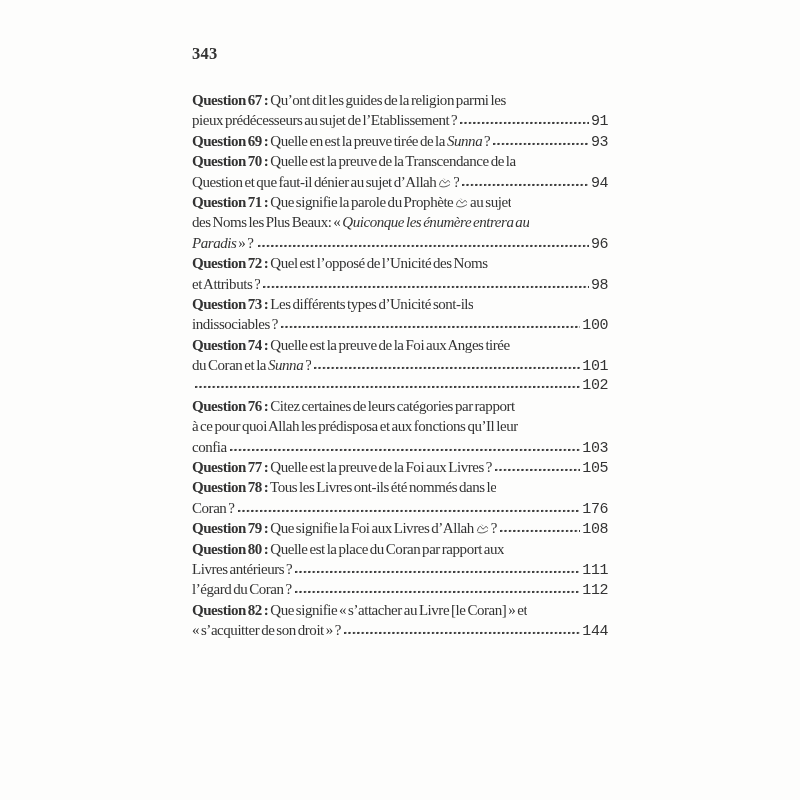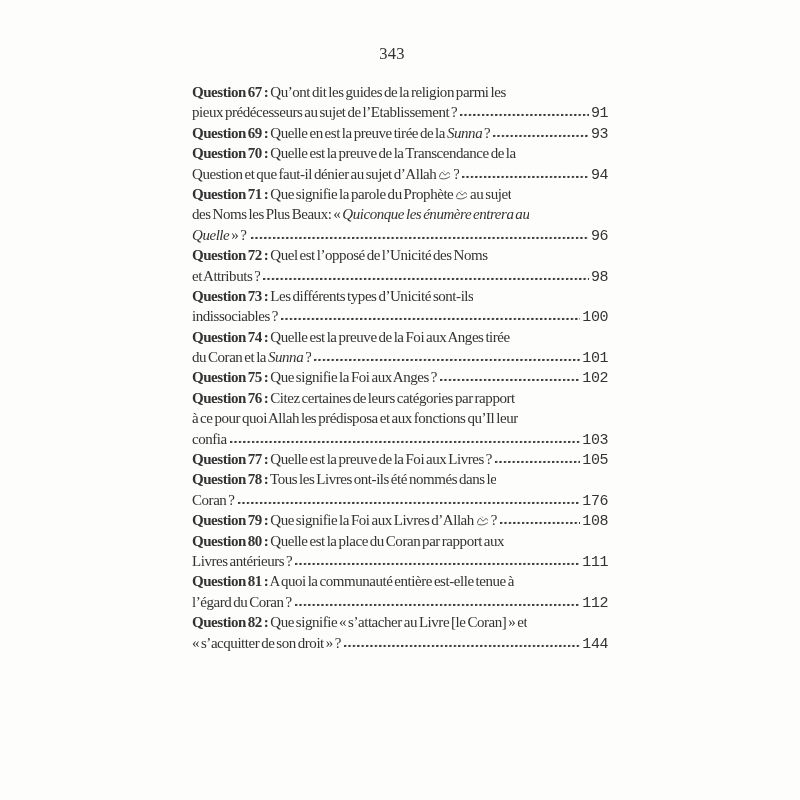--- a/index.html
+++ b/index.html
@@ -3,24 +3,24 @@
 <meta charset="utf-8">
 <style>
   html,body{margin:0;padding:0;background:#ffffff;}
   .page{
     position:relative;width:800px;height:800px;overflow:hidden;
     background:#fdfdfc;
     font-family:"Liberation Serif", serif;
     color:#333333;
   }
   .folio{
-    position:absolute;left:184px;top:44px;width:416px;
-    text-align:center;font-weight:400;font-size:16.5px;letter-spacing:.2px;
+    position:absolute;left:192px;top:44px;width:416px;
+    text-align:left;font-weight:700;font-size:16.5px;letter-spacing:.2px;
   }
-  .toc{position:absolute;left:192px;top:84px;width:416px;}
+  .toc{position:absolute;left:192px;top:92px;width:416px;}
   .line{
     display:flex;align-items:baseline;
     height:20.4px;font-size:15px;
     letter-spacing:-0.45px;word-spacing:-1.4px;
     white-space:pre;overflow:hidden;
   }
   .txt{flex:0 1 auto;min-width:0;overflow:hidden;}
   .q{font-weight:700;}
   .i{font-style:italic;}
   .leader{
@@ -49,36 +49,36 @@
         <div class="line"><span class="txt"><span class="q">Question 70 :</span><span> Quelle est la preuve de la Transcendance de la</span></span></div>
         <div class="line"><span class="txt"><span>Question et que faut-il dénier au sujet d’Allah </span><span class="honor"><svg width="13" height="11" viewBox="0 0 14 12">
                 <path d="M1.5 8.5 C2.5 3.5 5 2.5 6 5 C6.8 7 8.5 7 9.5 5 C10.4 3.1 12 3.5 12.5 5.5 M2 10 C5 11.5 9 11 12.5 8.5 M6.7 2.2 L6.9 2.4" stroke="#3a3a3a" stroke-width="0.95" fill="none" stroke-linecap="round"></path>
               </svg></span><span> ?</span></span><span class="leader"></span><span class="pg">94</span></div>
       </div>
       <div>
         <div class="line"><span class="txt"><span class="q">Question 71 :</span><span> Que signifie la parole du Prophète </span><span class="honor"><svg width="13" height="11" viewBox="0 0 14 12">
                 <path d="M1.5 8.5 C2.5 3.5 5 2.5 6 5 C6.8 7 8.5 7 9.5 5 C10.4 3.1 12 3.5 12.5 5.5 M2 10 C5 11.5 9 11 12.5 8.5 M6.7 2.2 L6.9 2.4" stroke="#3a3a3a" stroke-width="0.95" fill="none" stroke-linecap="round"></path>
               </svg></span><span> au sujet</span></span></div>
         <div class="line"><span class="txt"><span>des Noms les Plus Beaux: « </span><span class="i">Quiconque les énumère entrera au</span></span></div>
-        <div class="line"><span class="txt"><span class="i">Quelle</span><span> » ? </span></span><span class="leader"></span><span class="pg">96</span></div>
+        <div class="line"><span class="txt"><span class="i">Paradis</span><span> » ? </span></span><span class="leader"></span><span class="pg">96</span></div>
       </div>
       <div>
         <div class="line"><span class="txt"><span class="q">Question 72 :</span><span> Quel est l’opposé de l’Unicité des Noms</span></span></div>
         <div class="line"><span class="txt"><span>et Attributs ?</span></span><span class="leader"></span><span class="pg">98</span></div>
       </div>
       <div>
         <div class="line"><span class="txt"><span class="q">Question 73 :</span><span> Les différents types d’Unicité sont-ils</span></span></div>
         <div class="line"><span class="txt"><span>indissociables ?</span></span><span class="leader"></span><span class="pg">100</span></div>
       </div>
       <div>
         <div class="line"><span class="txt"><span class="q">Question 74 :</span><span> Quelle est la preuve de la Foi aux Anges tirée</span></span></div>
         <div class="line"><span class="txt"><span>du Coran et la </span><span class="i">Sunna</span><span> ?</span></span><span class="leader"></span><span class="pg">101</span></div>
       </div>
       <div>
-        <div class="line"><span class="txt"><span class="q">Question 75 :</span><span> Que signifie la Foi aux Anges ?</span></span><span class="leader"></span><span class="pg">102</span></div>
+        <div class="line"><span class="leader"></span><span class="pg">102</span></div>
       </div>
       <div>
         <div class="line"><span class="txt"><span class="q">Question 76 :</span><span> Citez certaines de leurs catégories par rapport</span></span></div>
         <div class="line"><span class="txt"><span>à ce pour quoi Allah les prédisposa et aux fonctions qu’Il leur</span></span></div>
         <div class="line"><span class="txt"><span>confia</span></span><span class="leader"></span><span class="pg">103</span></div>
       </div>
       <div>
         <div class="line"><span class="txt"><span class="q">Question 77 :</span><span> Quelle est la preuve de la Foi aux Livres ?</span></span><span class="leader"></span><span class="pg">105</span></div>
       </div>
       <div>
@@ -88,21 +88,20 @@
       <div>
         <div class="line"><span class="txt"><span class="q">Question 79 :</span><span> Que signifie la Foi aux Livres d’Allah </span><span class="honor"><svg width="13" height="11" viewBox="0 0 14 12">
                 <path d="M1.5 8.5 C2.5 3.5 5 2.5 6 5 C6.8 7 8.5 7 9.5 5 C10.4 3.1 12 3.5 12.5 5.5 M2 10 C5 11.5 9 11 12.5 8.5 M6.7 2.2 L6.9 2.4" stroke="#3a3a3a" stroke-width="0.95" fill="none" stroke-linecap="round"></path>
               </svg></span><span> ?</span></span><span class="leader"></span><span class="pg">108</span></div>
       </div>
       <div>
         <div class="line"><span class="txt"><span class="q">Question 80 :</span><span> Quelle est la place du Coran par rapport aux</span></span></div>
         <div class="line"><span class="txt"><span>Livres antérieurs ?</span></span><span class="leader"></span><span class="pg">111</span></div>
       </div>
       <div>
-        <div class="line"><span class="txt"><span class="q">Question 81 :</span><span> A quoi la communauté entière est-elle tenue à</span></span></div>
         <div class="line"><span class="txt"><span>l’égard du Coran ?</span></span><span class="leader"></span><span class="pg">112</span></div>
       </div>
       <div>
         <div class="line"><span class="txt"><span class="q">Question 82 :</span><span> Que signifie « s’attacher au Livre [le Coran] » et</span></span></div>
         <div class="line"><span class="txt"><span>« s’acquitter de son droit » ?</span></span><span class="leader"></span><span class="pg">144</span></div>
       </div>
     </div>
 </div>
 
 </body></html>

